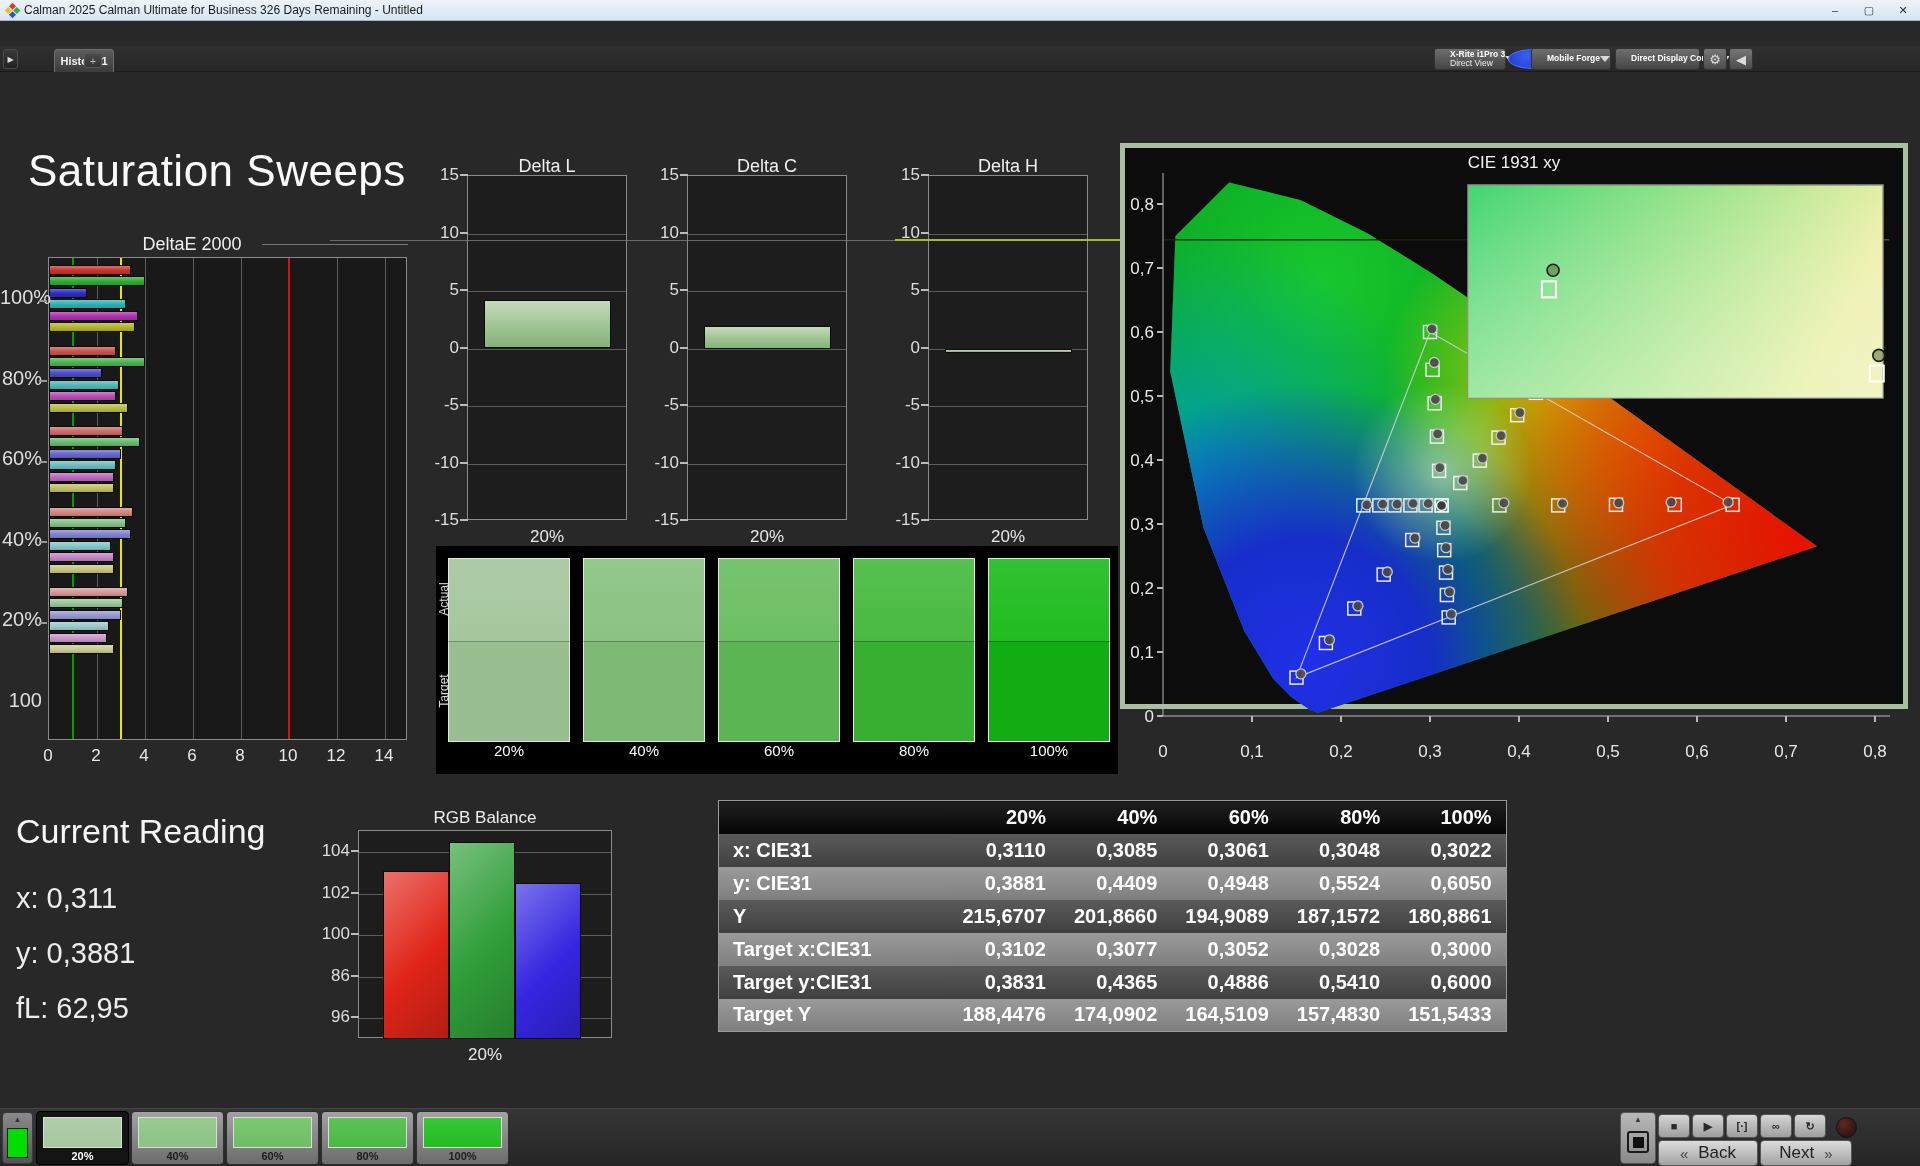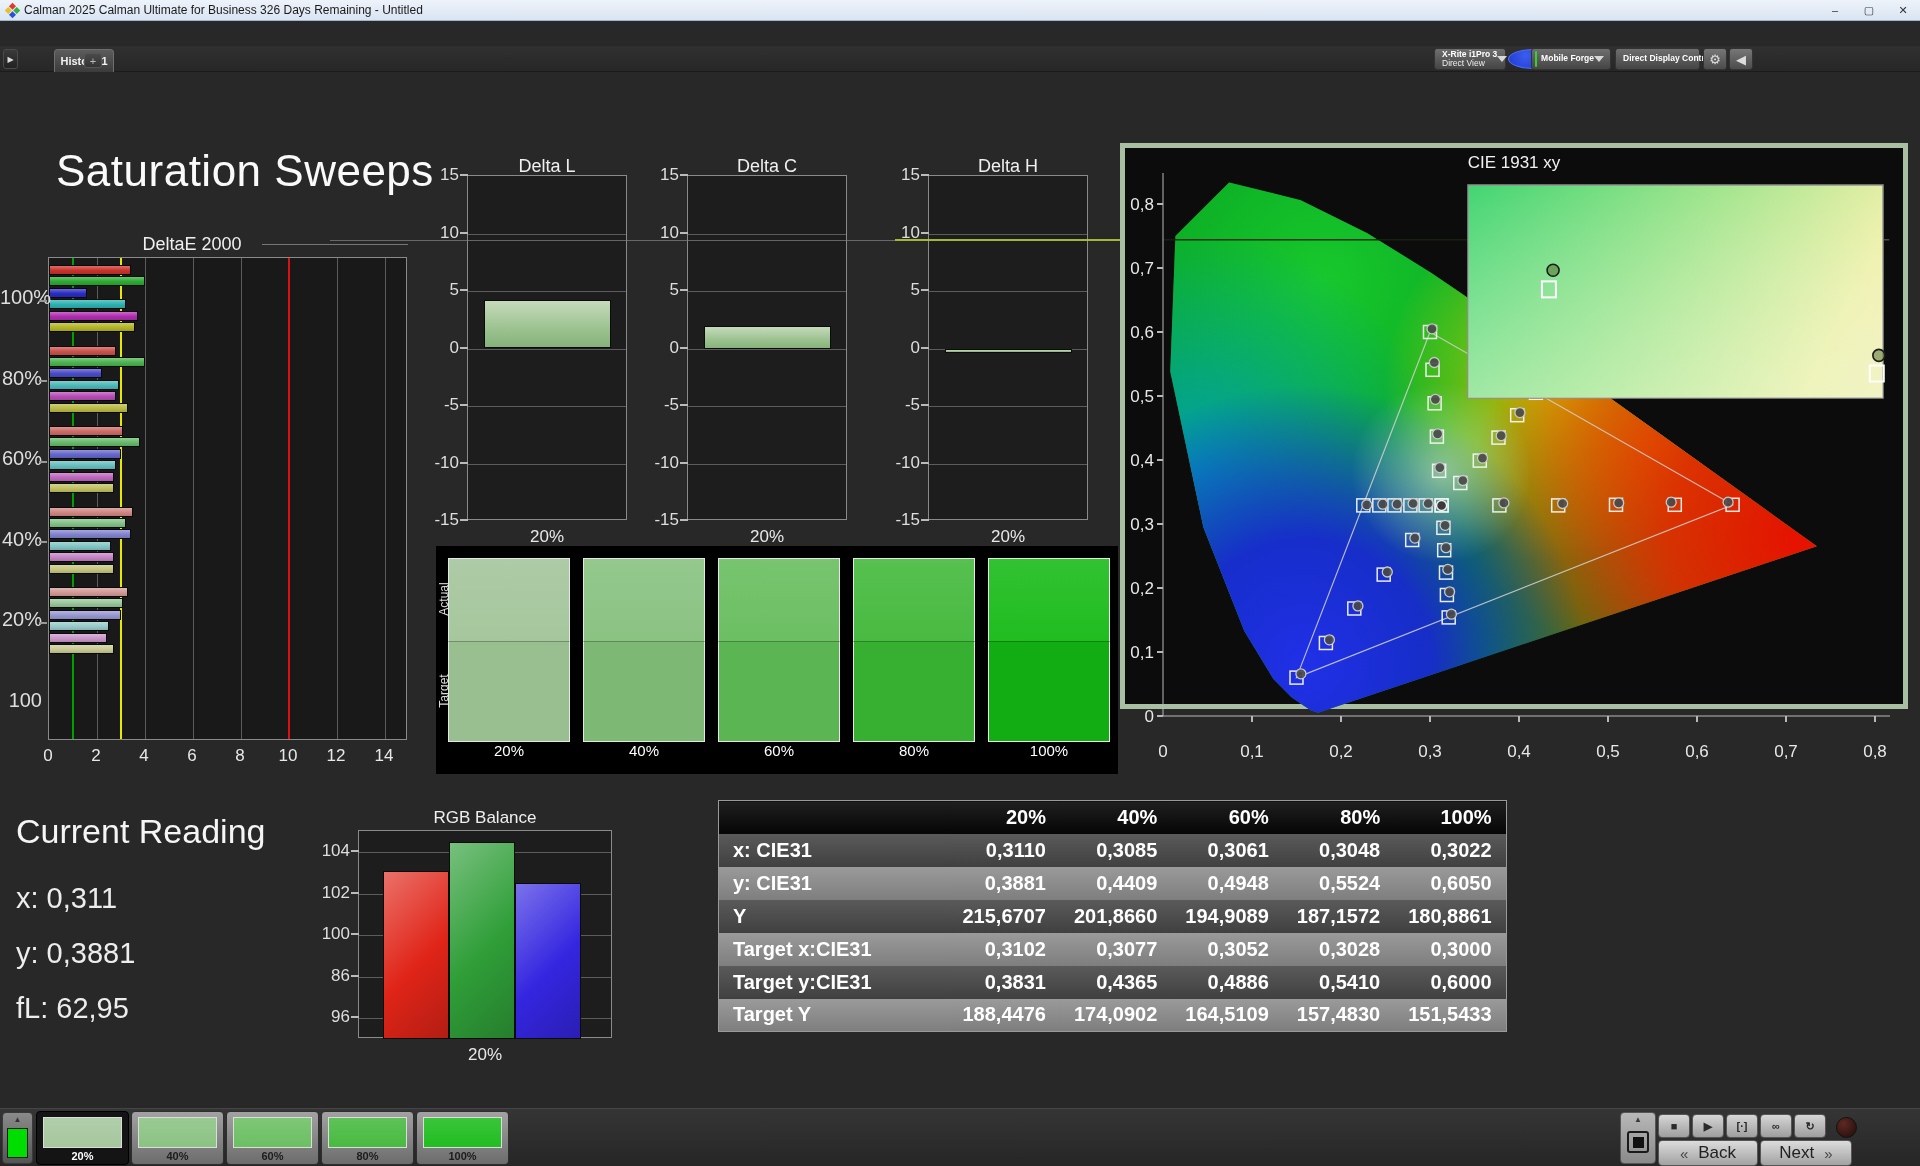--- a/index.html
+++ b/index.html
@@ -40,35 +40,35 @@
   .tab{position:absolute;left:21px;top:3px;width:60px;height:23px;border-radius:4px 4px 0 0;
     background:linear-gradient(180deg,#5c5c5c,#3b3b3b);border:1px solid #6e6e6e;border-bottom:none;
     display:flex;align-items:center;justify-content:center;font-size:11px;font-weight:bold;color:#f2f2f2;margin-left:33px;}
   .tab-add{position:absolute;left:84px;top:7px;width:18px;height:15px;border-radius:3px;
     background:linear-gradient(180deg,#4a4a4a,#333);border:1px solid #555;color:#bbb;
     font-size:11px;display:flex;align-items:center;justify-content:center;}
   .devbox{position:absolute;top:2px;height:22px;border-radius:3px;border:1px solid #333;
     background:linear-gradient(180deg,#6e6e6e,#454545);display:flex;align-items:center;
     padding:0 6px 0 3px;}
   .devbox .accent{width:3px;height:16px;margin-right:4px;border-radius:1px;}
-  .devbox .lines{display:flex;flex-direction:column;justify-content:center;line-height:1.1;}
+  .devbox .lines{display:flex;flex-direction:column;justify-content:center;line-height:1.1;margin-left:8px;}
   .devbox .l1{font-size:8.5px;font-weight:bold;color:#fff;white-space:nowrap;}
   .devbox .l2{font-size:8.5px;color:#eee;white-space:nowrap;}
   .dd-arrow{margin-left:auto;width:0;height:0;border-left:5px solid transparent;
     border-right:5px solid transparent;border-top:6px solid #d8d8d8;padding-left:0;}
   .badge{position:absolute;top:3px;width:20px;height:20px;border-radius:50%;
     background:radial-gradient(circle at 35% 30%,#3a5df0,#1025b8);border:1px solid #4a70ff;
     color:#fff;font-size:7.5px;font-weight:bold;display:flex;align-items:center;justify-content:center;padding-left:48px;}
   .toolbtn{position:absolute;top:2px;width:24px;height:22px;border-radius:3px;
     background:linear-gradient(180deg,#777,#4c4c4c);border:1px solid #333;color:#ddd;
     font-size:13px;display:flex;align-items:center;justify-content:center;}
   
   .main{position:absolute;left:0;top:72px;width:1920px;height:1036px;background:#282828;}
   .page-title{position:absolute;left:28px;top:74px;font-size:44px;font-weight:400;
-    color:#fafafa;letter-spacing:.5px;margin-left:28px;}
+    color:#fafafa;letter-spacing:.5px;}
   .hline{position:absolute;height:1px;z-index:30;}
   
   .plot{position:absolute;background:#1d1d1d;border:1px solid #8a8a8a;}
   .chart-title{position:absolute;text-align:center;font-size:18px;color:#efefef;}
   .ticklab{position:absolute;font-size:16px;color:#dedede;text-align:right;}
   .xlab{position:absolute;font-size:17px;color:#e8e8e8;text-align:center;}
   .gridv{position:absolute;top:0;bottom:0;width:1px;background:#5c5c5c;}
   .gridh{position:absolute;left:0;right:0;height:1px;background:#5c5c5c;}
   .bar-h{position:absolute;height:10px;border:1px solid #0a0a0a;}
   .refline{position:absolute;top:0;bottom:0;width:2px;}

